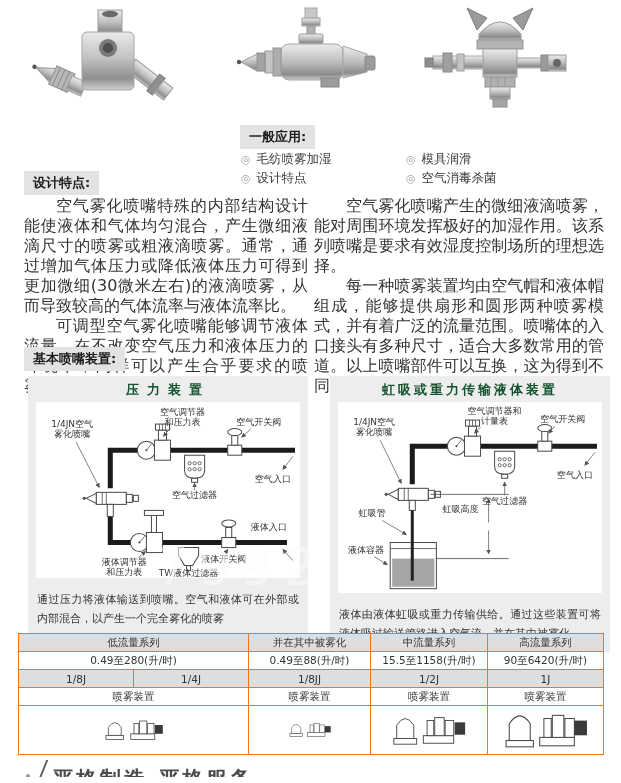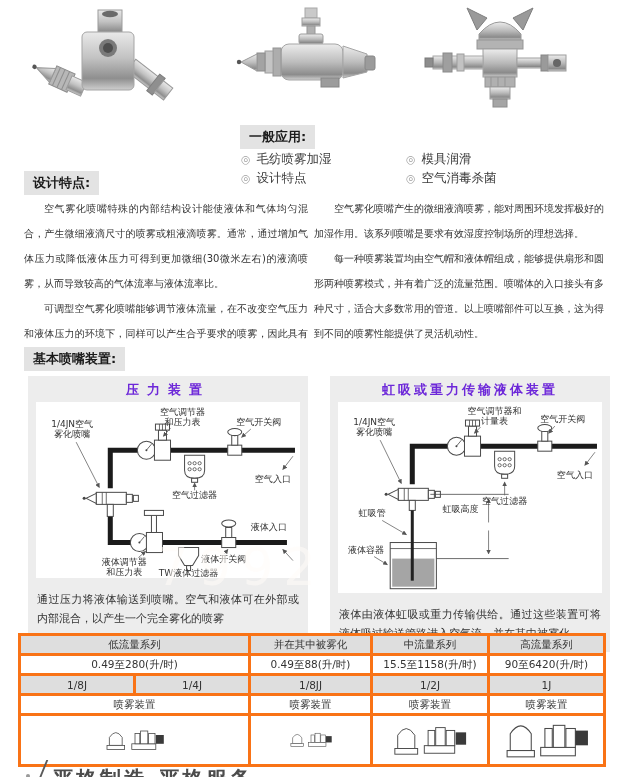--- a/index.html
+++ b/index.html
@@ -3,36 +3,36 @@
 <meta charset="utf-8">
 <style>
   html,body{margin:0;padding:0;background:#fff;}
   .page{position:relative;width:621px;height:777px;background:#ffffff;overflow:hidden;
         font-family:"DejaVu Sans","Liberation Sans",sans-serif;color:#2f2f2f;}
   .photo{position:absolute;}
   .sec-label{position:absolute;background:#e3e3e3;font-weight:bold;font-size:13px;
              padding:3px 9px;color:#1b1b1b;white-space:nowrap;}
   .app-item{position:absolute;font-size:12.5px;color:#3a3a3a;white-space:nowrap;}
   .bullet{color:#9f9f9f;margin-right:6px;font-size:11px;}
-  .col{position:absolute;font-size:10px;line-height:25px;text-align:justify;color:#333;}
+  .col{position:absolute;font-size:16px;line-height:20px;text-align:justify;color:#333;}
   .col p{margin:0;text-indent:2em;}
   .panel{position:absolute;background:#ededed;width:280px;}
-  .panel-title{text-align:center;font-weight:bold;font-size:13px;padding:5px 0 3px;color:#6d28d9;}
+  .panel-title{text-align:center;font-weight:bold;font-size:13px;padding:5px 0 3px;color:#14532d;}
   .lsp8{letter-spacing:8px;} .lsp3{letter-spacing:3px;}
   .panel-body{background:#fff;margin:0 8px;}
   svg.diagram{display:block;width:100%;}
   .panel-caption{font-size:11px;line-height:19px;padding:12px 9px 9px;color:#333;text-align:justify;}
   .pipe{stroke:#1b1b1b;stroke-width:5;fill:none;}
   .comp{fill:#fff;stroke:#4a4a4a;stroke-width:1;}
   .thin{stroke:#4a4a4a;stroke-width:0.8;fill:none;}
   .lead{stroke:#666;stroke-width:0.8;fill:none;}
   .lbl{font-size:9px;fill:#333;}
   .dtable{position:absolute;left:18px;top:633px;width:585px;border-collapse:collapse;
           table-layout:fixed;font-size:10.5px;color:#333;text-align:center;}
-  .dtable td{border:3px solid #f97316;padding:1px 10px;height:15px;overflow:hidden;white-space:nowrap;}
+  .dtable td{border:1px solid #f97316;padding:1px 10px;height:15px;overflow:hidden;white-space:nowrap;}
   .dtable tr.shade td{background:#dedede;}
   .img-row td{height:46px;}
   .watermark{position:absolute;left:156px;top:538px;font-size:51px;font-weight:normal;
              color:rgba(255,252,248,0.55);letter-spacing:10px;pointer-events:none;z-index:5;}
   .footer{position:absolute;left:26px;top:760px;display:flex;align-items:flex-start;}
   .footer-dot{width:4px;height:4px;border-radius:50%;background:#9a9a9a;margin-top:14px;}
   .footer-slash{width:2px;height:26px;background:#5a5a5a;transform:skewX(-22deg);margin:0 9px 0 11px;}
   .footer-text{font-size:21px;font-weight:bold;color:#4c4c4c;letter-spacing:3px;padding-top:5px;white-space:nowrap;}
 </style>
 </head>

